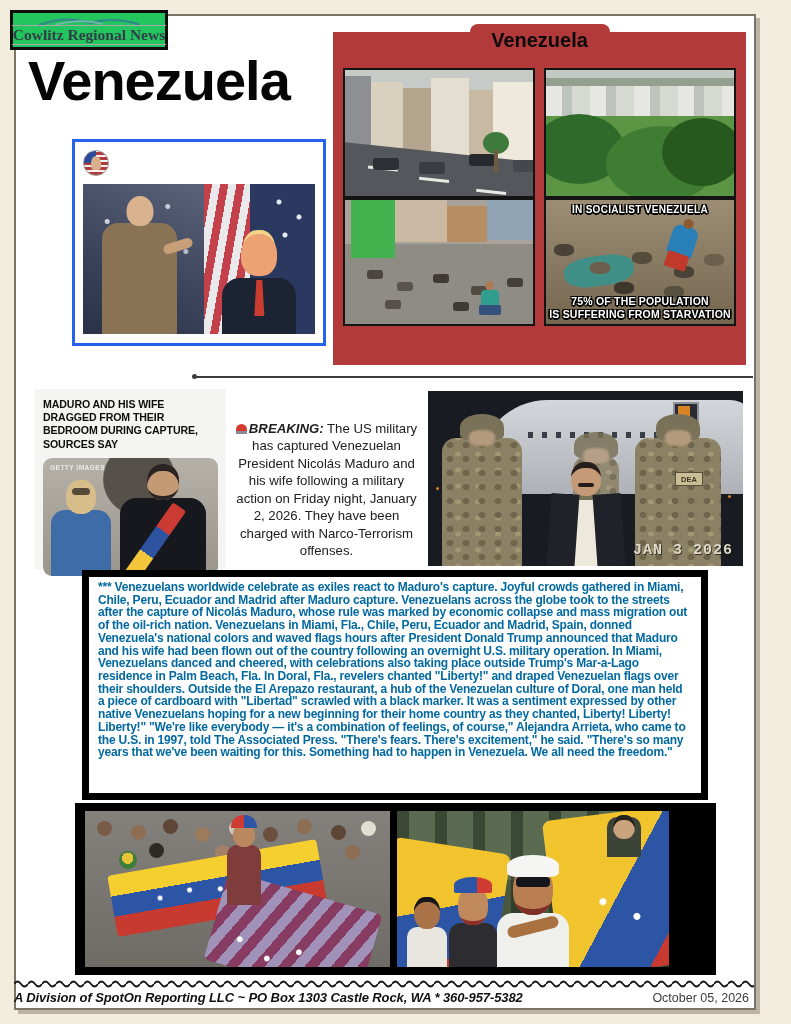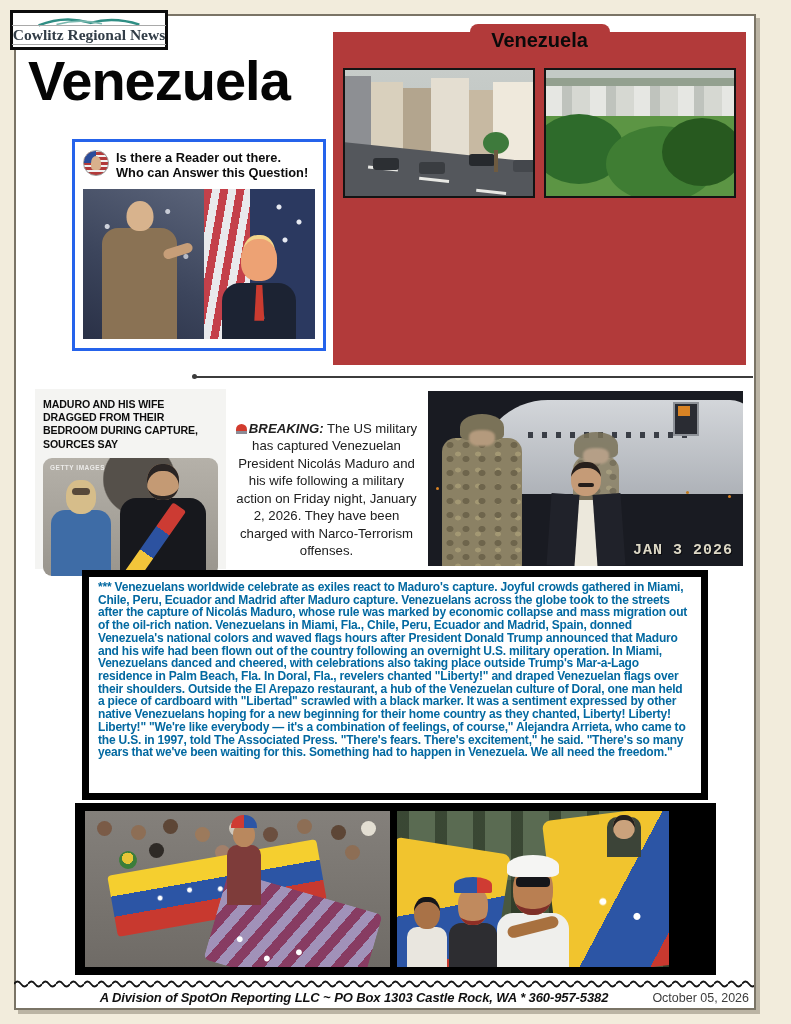--- a/index.html
+++ b/index.html
@@ -13,21 +13,21 @@
 
   
   .page{
     left:14px;top:14px;width:738px;height:992px;
     background:#ffffff;border:2px solid #7a7466;
     box-shadow:4px 4px 0 rgba(120,113,95,.45);
   }
 
   
   .masthead{
-    left:10px;top:10px;width:158px;height:40px;background:#ffffff;
+    left:10px;top:10px;width:158px;height:40px;background:#22c55e;
     border:3px solid #0d0d0d;z-index:30;display:flex;flex-direction:column;
     align-items:center;justify-content:flex-end;box-sizing:border-box;padding:1px 2px 2px;
   }
   .masthead svg{display:block;margin-bottom:-2px;}
   .masthead-title{
     font-family:"Liberation Serif", serif;font-weight:bold;font-size:15.5px;
     color:#323d47;border-top:1px solid #a9a9a9;border-bottom:1px solid #a9a9a9;
     padding:0 1px;white-space:nowrap;
   }
 
@@ -289,21 +289,21 @@
     background:linear-gradient(90deg,#2c55a5 0 60%,#cf3b33 60%);border-radius:50% 50% 10% 10%;}
   .c2w3{position:absolute;left:10px;bottom:0;width:40px;height:40px;background:#e9e6df;border-radius:10px 10px 0 0;z-index:2;}
   .c2w3::before{content:"";position:absolute;left:50%;top:-30px;transform:translateX(-50%);width:26px;height:32px;background:#a97247;border-radius:45%;
     box-shadow:inset 0 6px 0 -1px #15161a;}
   .c2man{position:absolute;right:28px;top:6px;width:34px;height:40px;background:#3c4438;border-radius:10px 10px 0 0;}
   .c2man::before{content:"";position:absolute;left:50%;top:-2px;transform:translateX(-50%);width:22px;height:24px;background:#caa27c;border-radius:45%;
     box-shadow:inset 0 5px 0 #23201d;}
 
   
   .wavy{left:14px;top:979px;width:740px;height:10px;}
-  .footer-division{left:14px;top:990px;width:680px;text-align:center;font-weight:bold;font-style:italic;
+  .footer-division{left:14px;top:990px;width:680px;text-align:left;font-weight:bold;font-style:italic;
     font-size:13px;color:#101010;letter-spacing:-.1px;}
   .footer-date{right:42px;top:991px;font-size:12.5px;color:#3d3d3d;}
 </style>
 </head>
 <body>
 
 <div class="abs page"></div>
 
 <div class="abs masthead">
   <svg width="140" height="14" viewBox="0 0 140 16">
@@ -314,22 +314,20 @@
 </div>
 
 <div class="abs headline">Venezuela</div>
 
 <div class="abs reader-post">
   <div class="post-header">
     <div class="post-avatar">
         <i></i>
         <b></b>
       </div>
-    <div class="post-title">Is there a Reader out there.
-Who can Answer this Question!</div>
   </div>
   <div class="post-photo">
     <div class="f-left">
       <div class="f-man"></div>
     </div>
     <div class="f-right">
       <div class="f-stripes"></div>
       <div class="f-stars"></div>
       <div class="f-trump"></div>
     </div>
@@ -343,20 +341,34 @@
   <div class="c-row c-row1">
     <div class="cimg ph-street">
       <div class="road"></div>
       <div class="cars"></div>
       <div class="palm"></div>
     </div>
     <div class="cimg ph-park">
       <div class="tree t1"></div>
       <div class="tree t2"></div>
       <div class="tree t3"></div>
+    </div>
+  </div>
+  <div class="c-row c-row2">
+    <div class="cimg ph-debris">
+      <div class="rubble"></div>
+      <div class="sitman"></div>
+    </div>
+    <div class="cimg ph-meme">
+      <div class="tarp"></div>
+      <div class="trash"></div>
+      <div class="scav"></div>
+      <div class="meme-top outline">IN SOCIALIST VENEZUELA</div>
+      <div class="meme-bottom outline">75% OF THE POPULATION
+IS SUFFERING FROM STARVATION</div>
     </div>
   </div>
 </div>
 
 <div class="abs divider"></div>
 
 <div class="abs capture-card">
   <div class="capture-headline">MADURO AND HIS WIFE DRAGGED FROM THEIR BEDROOM DURING CAPTURE, SOURCES SAY</div>
   <div class="getty">
     <div class="getty-mark">GETTY IMAGES</div>
@@ -369,20 +381,23 @@
 <div class="abs breaking">
   <span class="siren"></span><span class="lbl">BREAKING:</span><span> The US military has captured Venezuelan President Nicolás Maduro and his wife following a military action on Friday night, January 2, 2026. They have been charged with Narco-Terrorism offenses.</span>
 </div>
 
 <div class="abs arrest">
   <div class="a-plane"></div>
   <div class="a-door"></div>
   <div class="a-lights"></div>
   <div class="a-soldier a-sm"></div>
   <div class="a-soldier a-sl"></div>
+  <div class="a-soldier a-sr">
+    <div class="a-patch">DEA</div>
+  </div>
   <div class="a-mad">
     <div class="shirt"></div>
     <div class="jkt jl"></div>
     <div class="jkt jr"></div>
     <div class="head"></div>
   </div>
   <div class="a-stamp">JAN 3 2026</div>
 </div>
 
 <div class="abs article">

